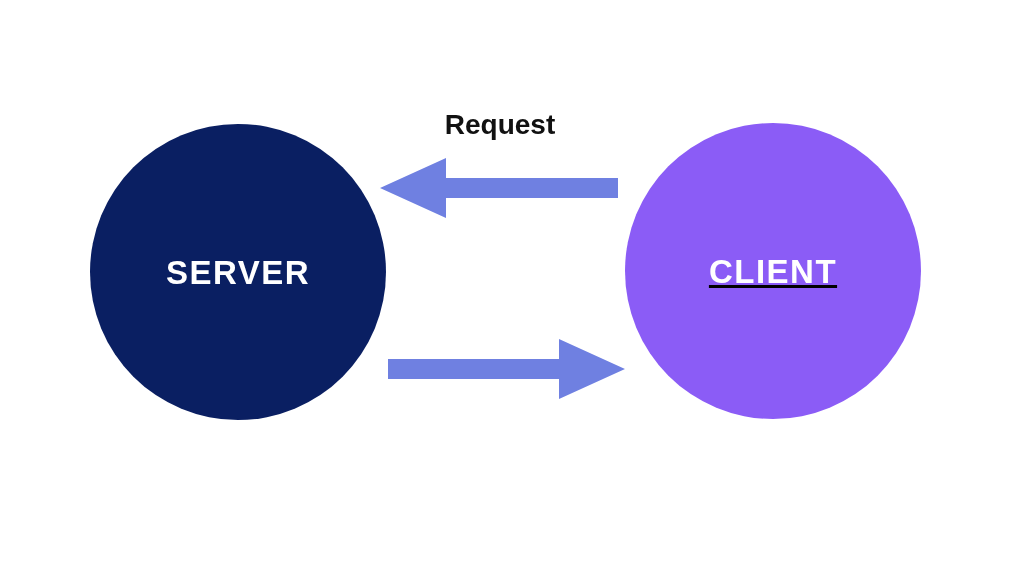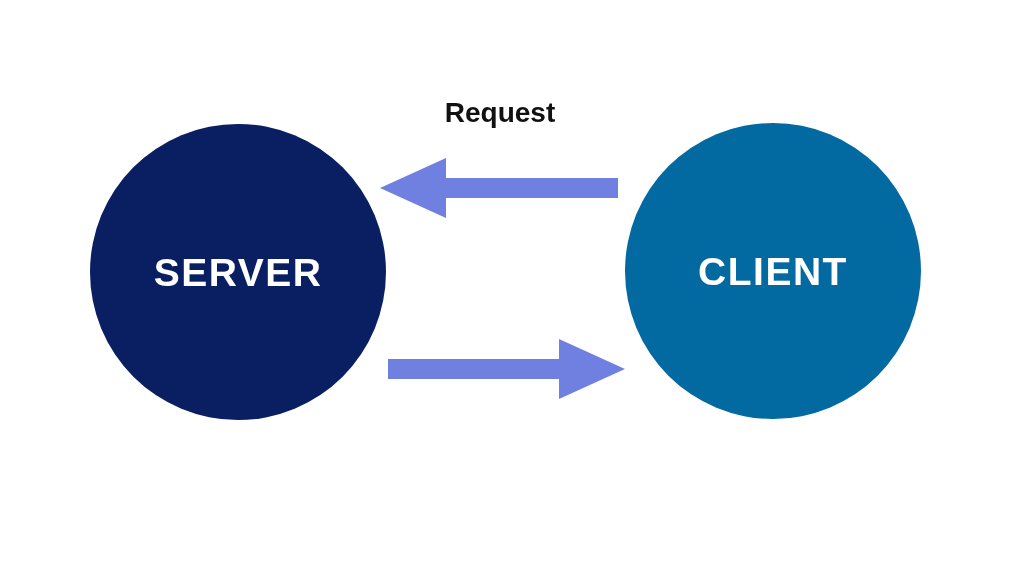--- a/index.html
+++ b/index.html
@@ -20,54 +20,55 @@
     width: 296px;
     height: 296px;
     border-radius: 50%;
     display: flex;
     align-items: center;
     justify-content: center;
   }
   .node-circle.server { left: 90px;  top: 124px; }
   .node-circle.client { left: 625px; top: 123px; }
   .node-label {
-    font-size: 39px;
+    font-size: 33px;
     font-weight: 800;
     letter-spacing: 1.5px;
     line-height: 1;
     user-select: none;
   }
   .edge-label {
     position: absolute;
     font-size: 28px;
     font-weight: 800;
     text-align: center;
     width: 240px;
     line-height: 1;
     user-select: none;
+    margin-top: 12px;
   }
   .edge-label.request  { left: 380px; top: 99px; }
   .edge-label.response { left: 388px; top: 426px; }
   .arrow-svg {
     position: absolute;
     display: block;
   }
   .arrow-svg.request  { left: 380px; top: 157px; width: 238px; height: 62px; }
   .arrow-svg.response { left: 388px; top: 338px; width: 237px; height: 62px; }
 </style>
 </head>
 <body>
 
 <div class="canvas">
 
   <div class="node-circle server" style="background: rgb(10, 31, 98);">
     <span class="node-label" style="color: rgb(255, 255, 255);">SERVER</span>
   </div>
 
-  <div class="node-circle client" style="background: #0369a1;">
+  <div class="node-circle client" style="background: #8b5cf6; text-decoration: underline;">
     <span class="node-label" style="color: rgb(255, 255, 255);">CLIENT</span>
   </div>
 
   <div class="edge-label request" style="color: rgb(17, 17, 17);">Request</div>
 
   <svg class="arrow-svg request" viewBox="0 0 238 62" preserveAspectRatio="none">
     <polygon points="0,31 66,1 66,21 238,21 238,41 66,41 66,61" fill="#6f80e1"></polygon>
   </svg>
 
   <svg class="arrow-svg response" viewBox="0 0 237 62" preserveAspectRatio="none">

